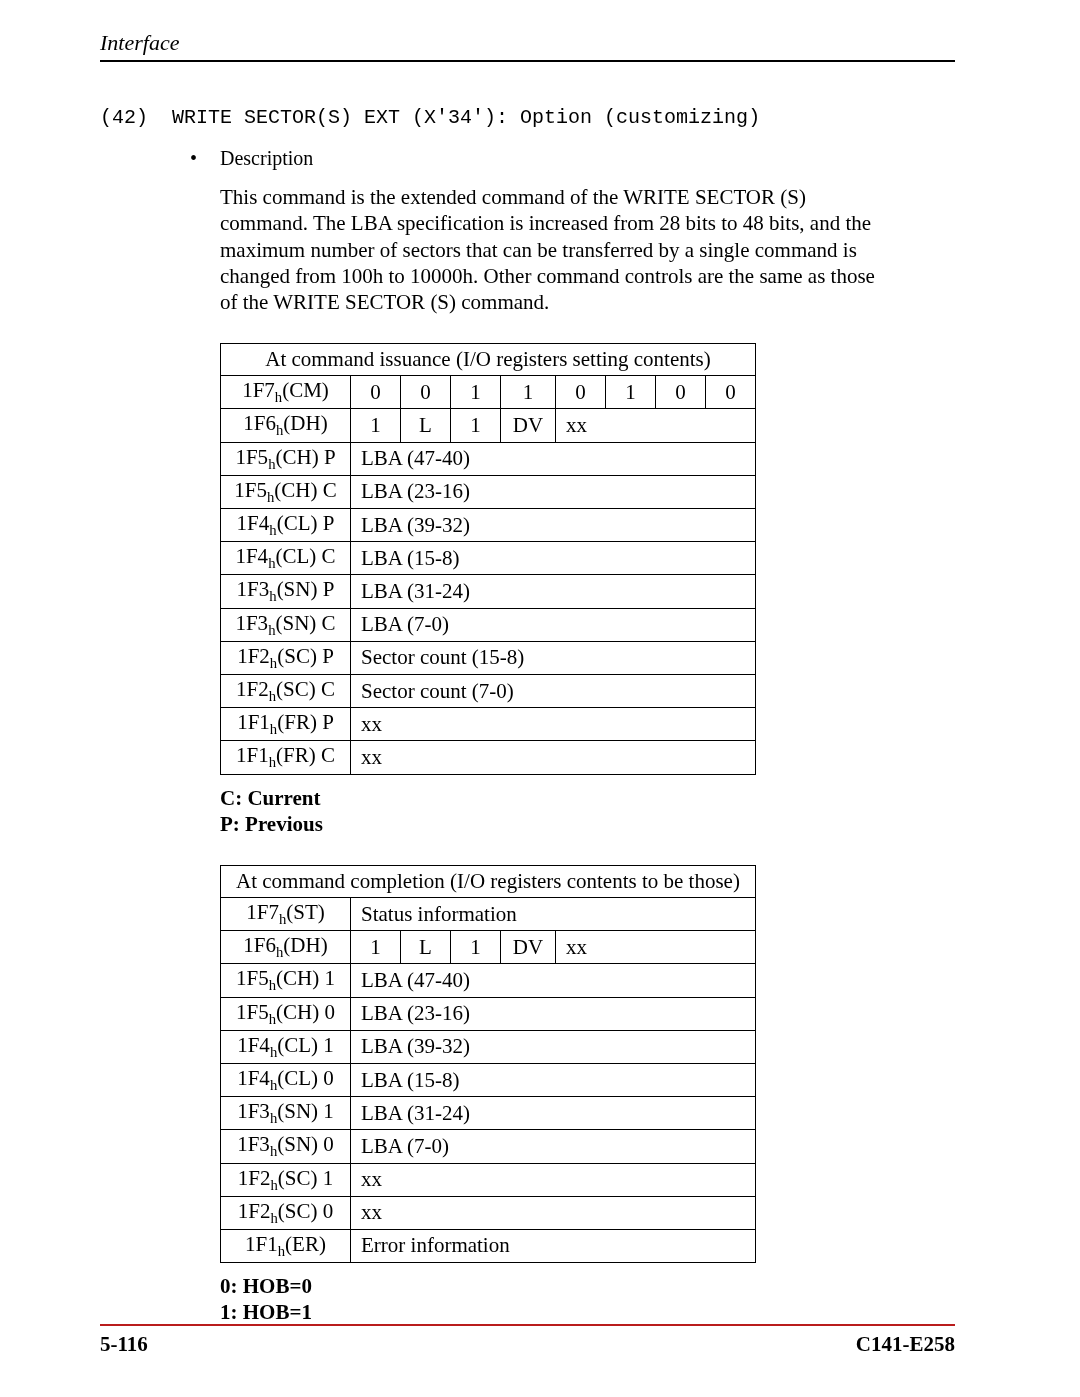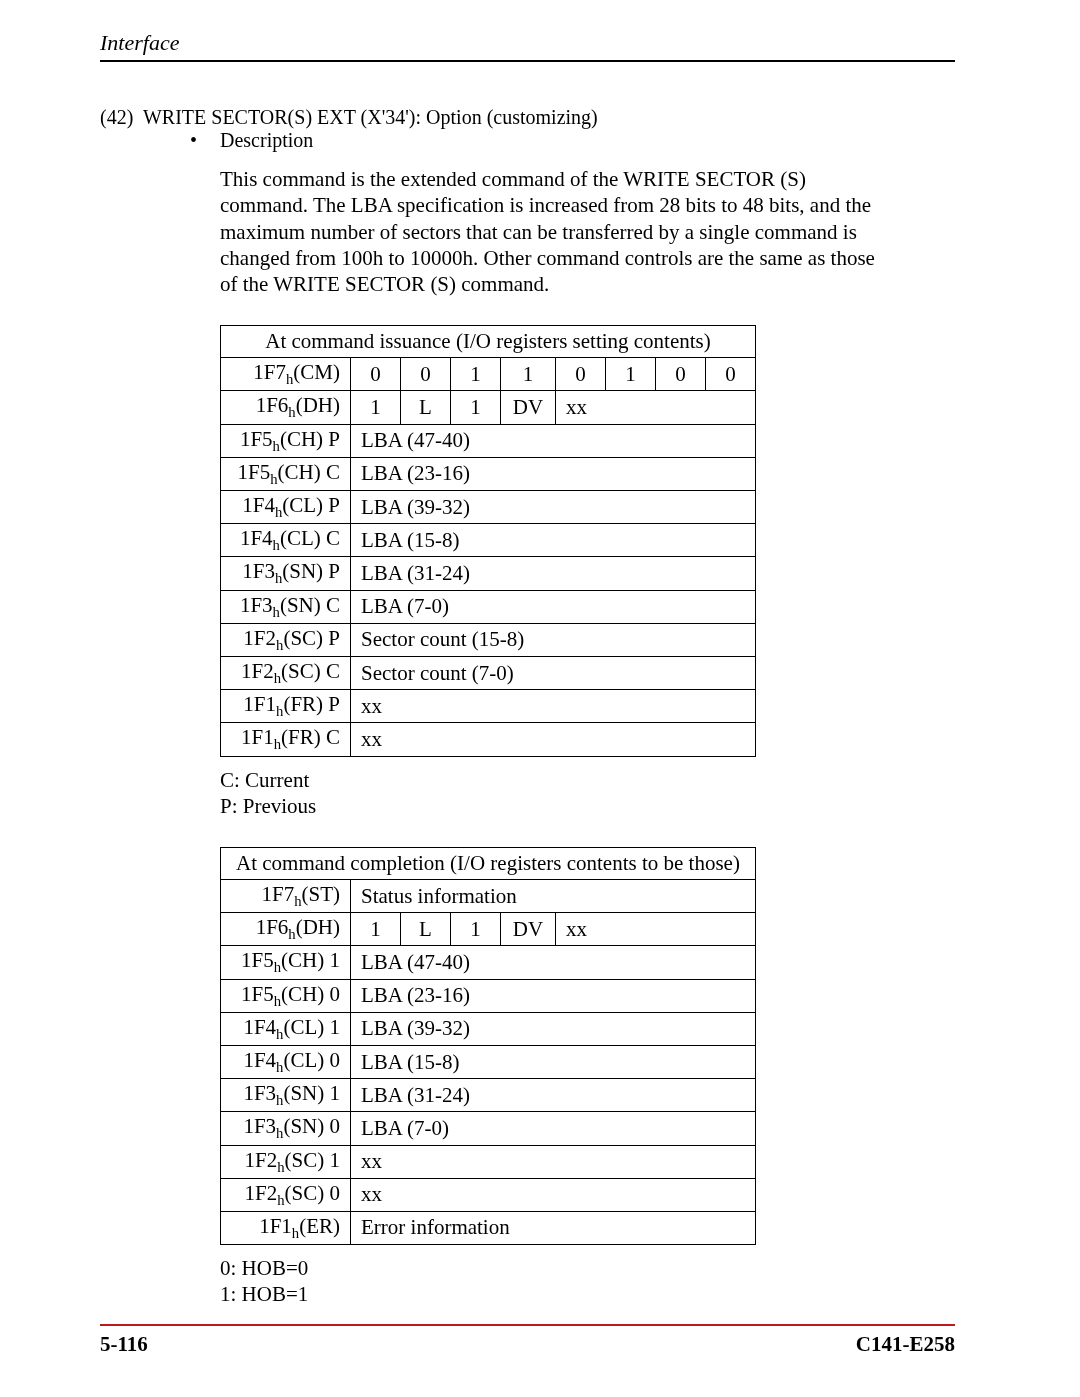--- a/index.html
+++ b/index.html
@@ -18,22 +18,23 @@
     position: relative;
   }
   .header-line {
     font-style: italic;
     font-size: 22px;
     padding-bottom: 4px;
     border-bottom: 2px solid #000;
     margin-bottom: 44px;
   }
   .section-title {
-    font-family: Liberation Serif, serif;
+    font-family: Liberation Mono, monospace;
     font-size: 20px;
+    margin-bottom: 18px;
   }
   .bullet-row {
     display: flex;
     align-items: baseline;
     margin-left: 90px;
     margin-bottom: 14px;
   }
   .bullet-dot {
     font-size: 20px;
     width: 30px;
@@ -58,21 +59,21 @@
     font-size: 21px;
   }
   table.reg td, table.reg th {
     border: 1.5px solid #000;
     padding: 2px 10px;
     text-align: center;
     height: 32px;
     vertical-align: middle;
   }
   table.reg .lbl {
-    text-align: right;
+    text-align: center;
     width: 130px;
     padding-left: 10px;
     padding-right: 10px;
     white-space: nowrap;
   }
   table.reg .wide {
     text-align: left;
     padding-left: 10px;
   }
   table.reg .hdr {
@@ -81,20 +82,21 @@
   }
   .caption-title {
     text-align: center;
     font-weight: normal;
   }
   .legend {
     margin-left: 120px;
     font-size: 21px;
     line-height: 1.25;
     margin-bottom: 28px;
+    font-weight: bold;
   }
   .footer {
     position: absolute;
     bottom: 40px;
     left: 100px;
     right: 100px;
   }
   .footer-line {
     border-top: 2px solid #b91c1c;
     display: flex;

